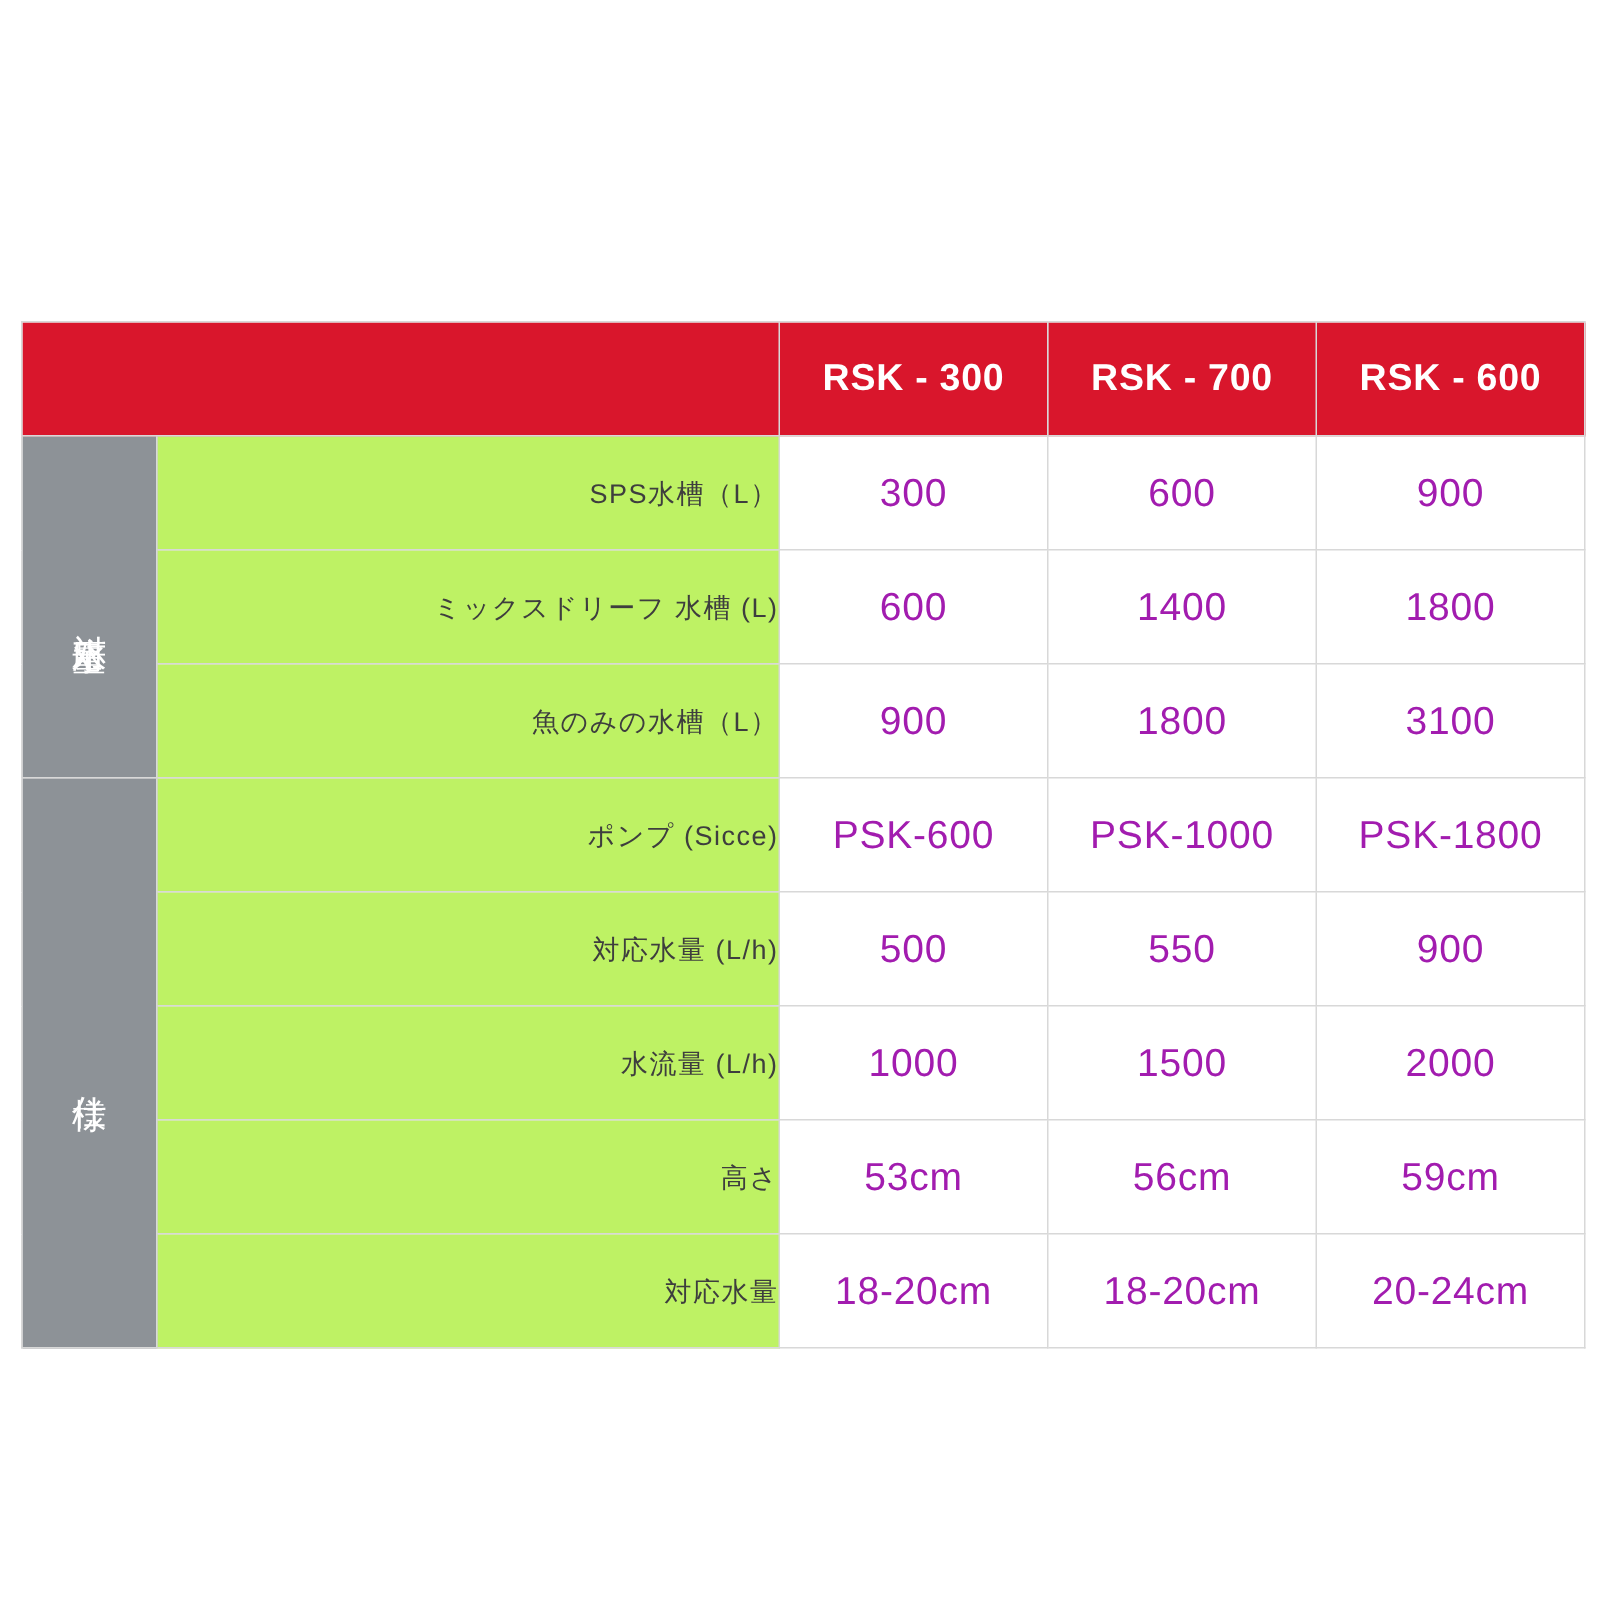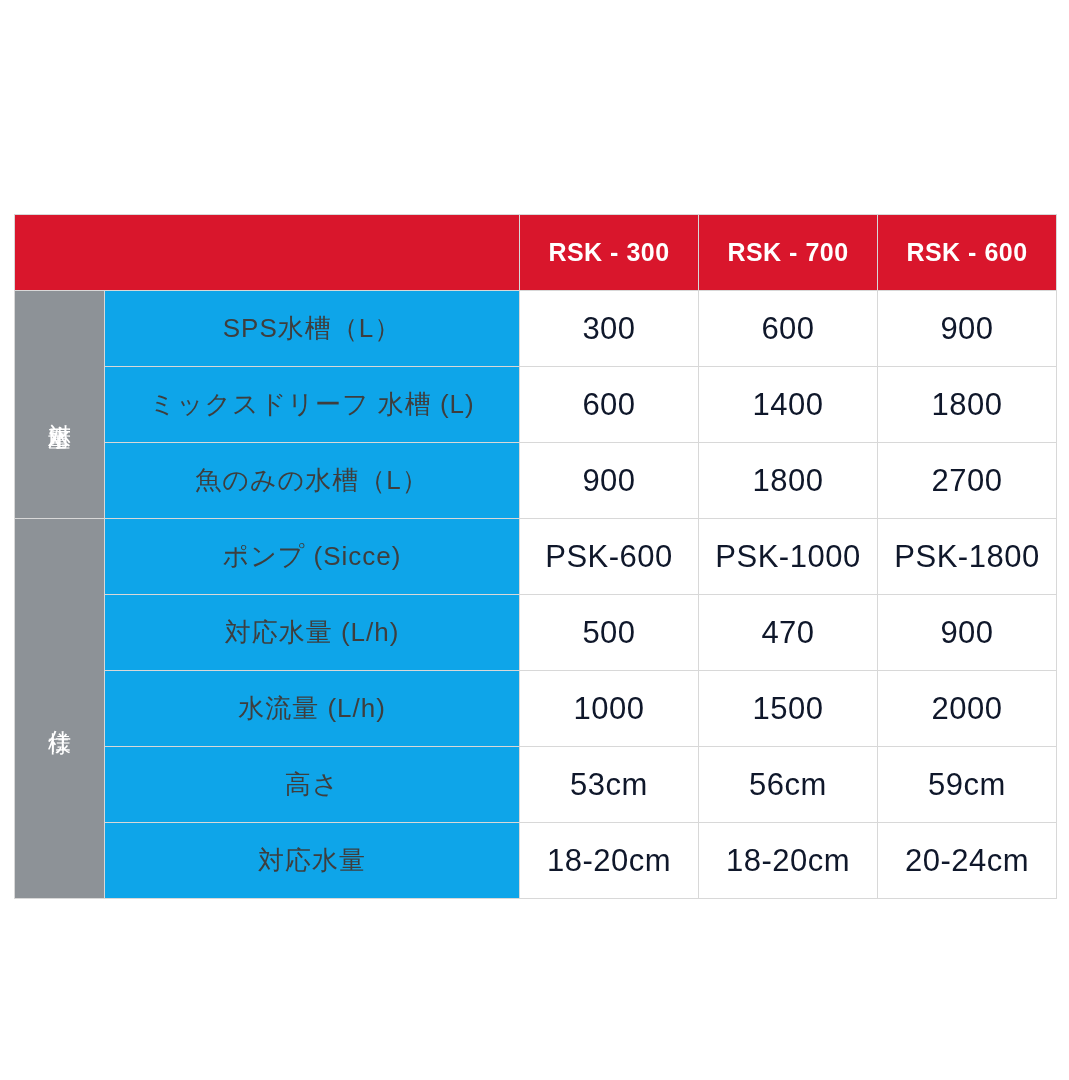--- a/index.html
+++ b/index.html
@@ -68,34 +68,34 @@
   }
   .group-cell .vtext {
     writing-mode: vertical-rl;
     text-orientation: upright;
     display: inline-block;
     line-height: 1;
   }
 
   
   .row-label {
-    background: #0ea5e9;
+    background: #bef264;
     color: #3e3e3e;
-    font-size: 26px;
-    text-align: center;
+    font-size: 18px;
+    text-align: right;
     padding-left: 30px;
     height: 76px;
     vertical-align: middle;
     letter-spacing: 1px;
   }
   
   .val-cell {
     background: #ffffff;
-    color: #0f172a;
-    font-size: 31px;
+    color: #a21caf;
+    font-size: 26px;
     text-align: center;
     height: 76px;
     vertical-align: middle;
     letter-spacing: 0.5px;
   }
 </style>
 </head>
 <body>
 
 <div class="page">
@@ -127,36 +127,36 @@
       <tr>
         <td class="row-label">ミックスドリーフ 水槽 (L)</td>
         <td class="val-cell">600</td>
         <td class="val-cell">1400</td>
         <td class="val-cell">1800</td>
       </tr>
       <tr>
         <td class="row-label">魚のみの水槽（L）</td>
         <td class="val-cell">900</td>
         <td class="val-cell">1800</td>
-        <td class="val-cell">2700</td>
+        <td class="val-cell">3100</td>
       </tr>
 
       <tr>
         <td class="group-cell" rowspan="5">
           <span class="vtext">仕様</span>
         </td>
         <td class="row-label">ポンプ (Sicce)</td>
         <td class="val-cell">PSK-600</td>
         <td class="val-cell">PSK-1000</td>
         <td class="val-cell">PSK-1800</td>
       </tr>
       <tr>
         <td class="row-label">対応水量 (L/h)</td>
         <td class="val-cell">500</td>
-        <td class="val-cell">470</td>
+        <td class="val-cell">550</td>
         <td class="val-cell">900</td>
       </tr>
       <tr>
         <td class="row-label">水流量 (L/h)</td>
         <td class="val-cell">1000</td>
         <td class="val-cell">1500</td>
         <td class="val-cell">2000</td>
       </tr>
       <tr>
         <td class="row-label">高さ</td>

